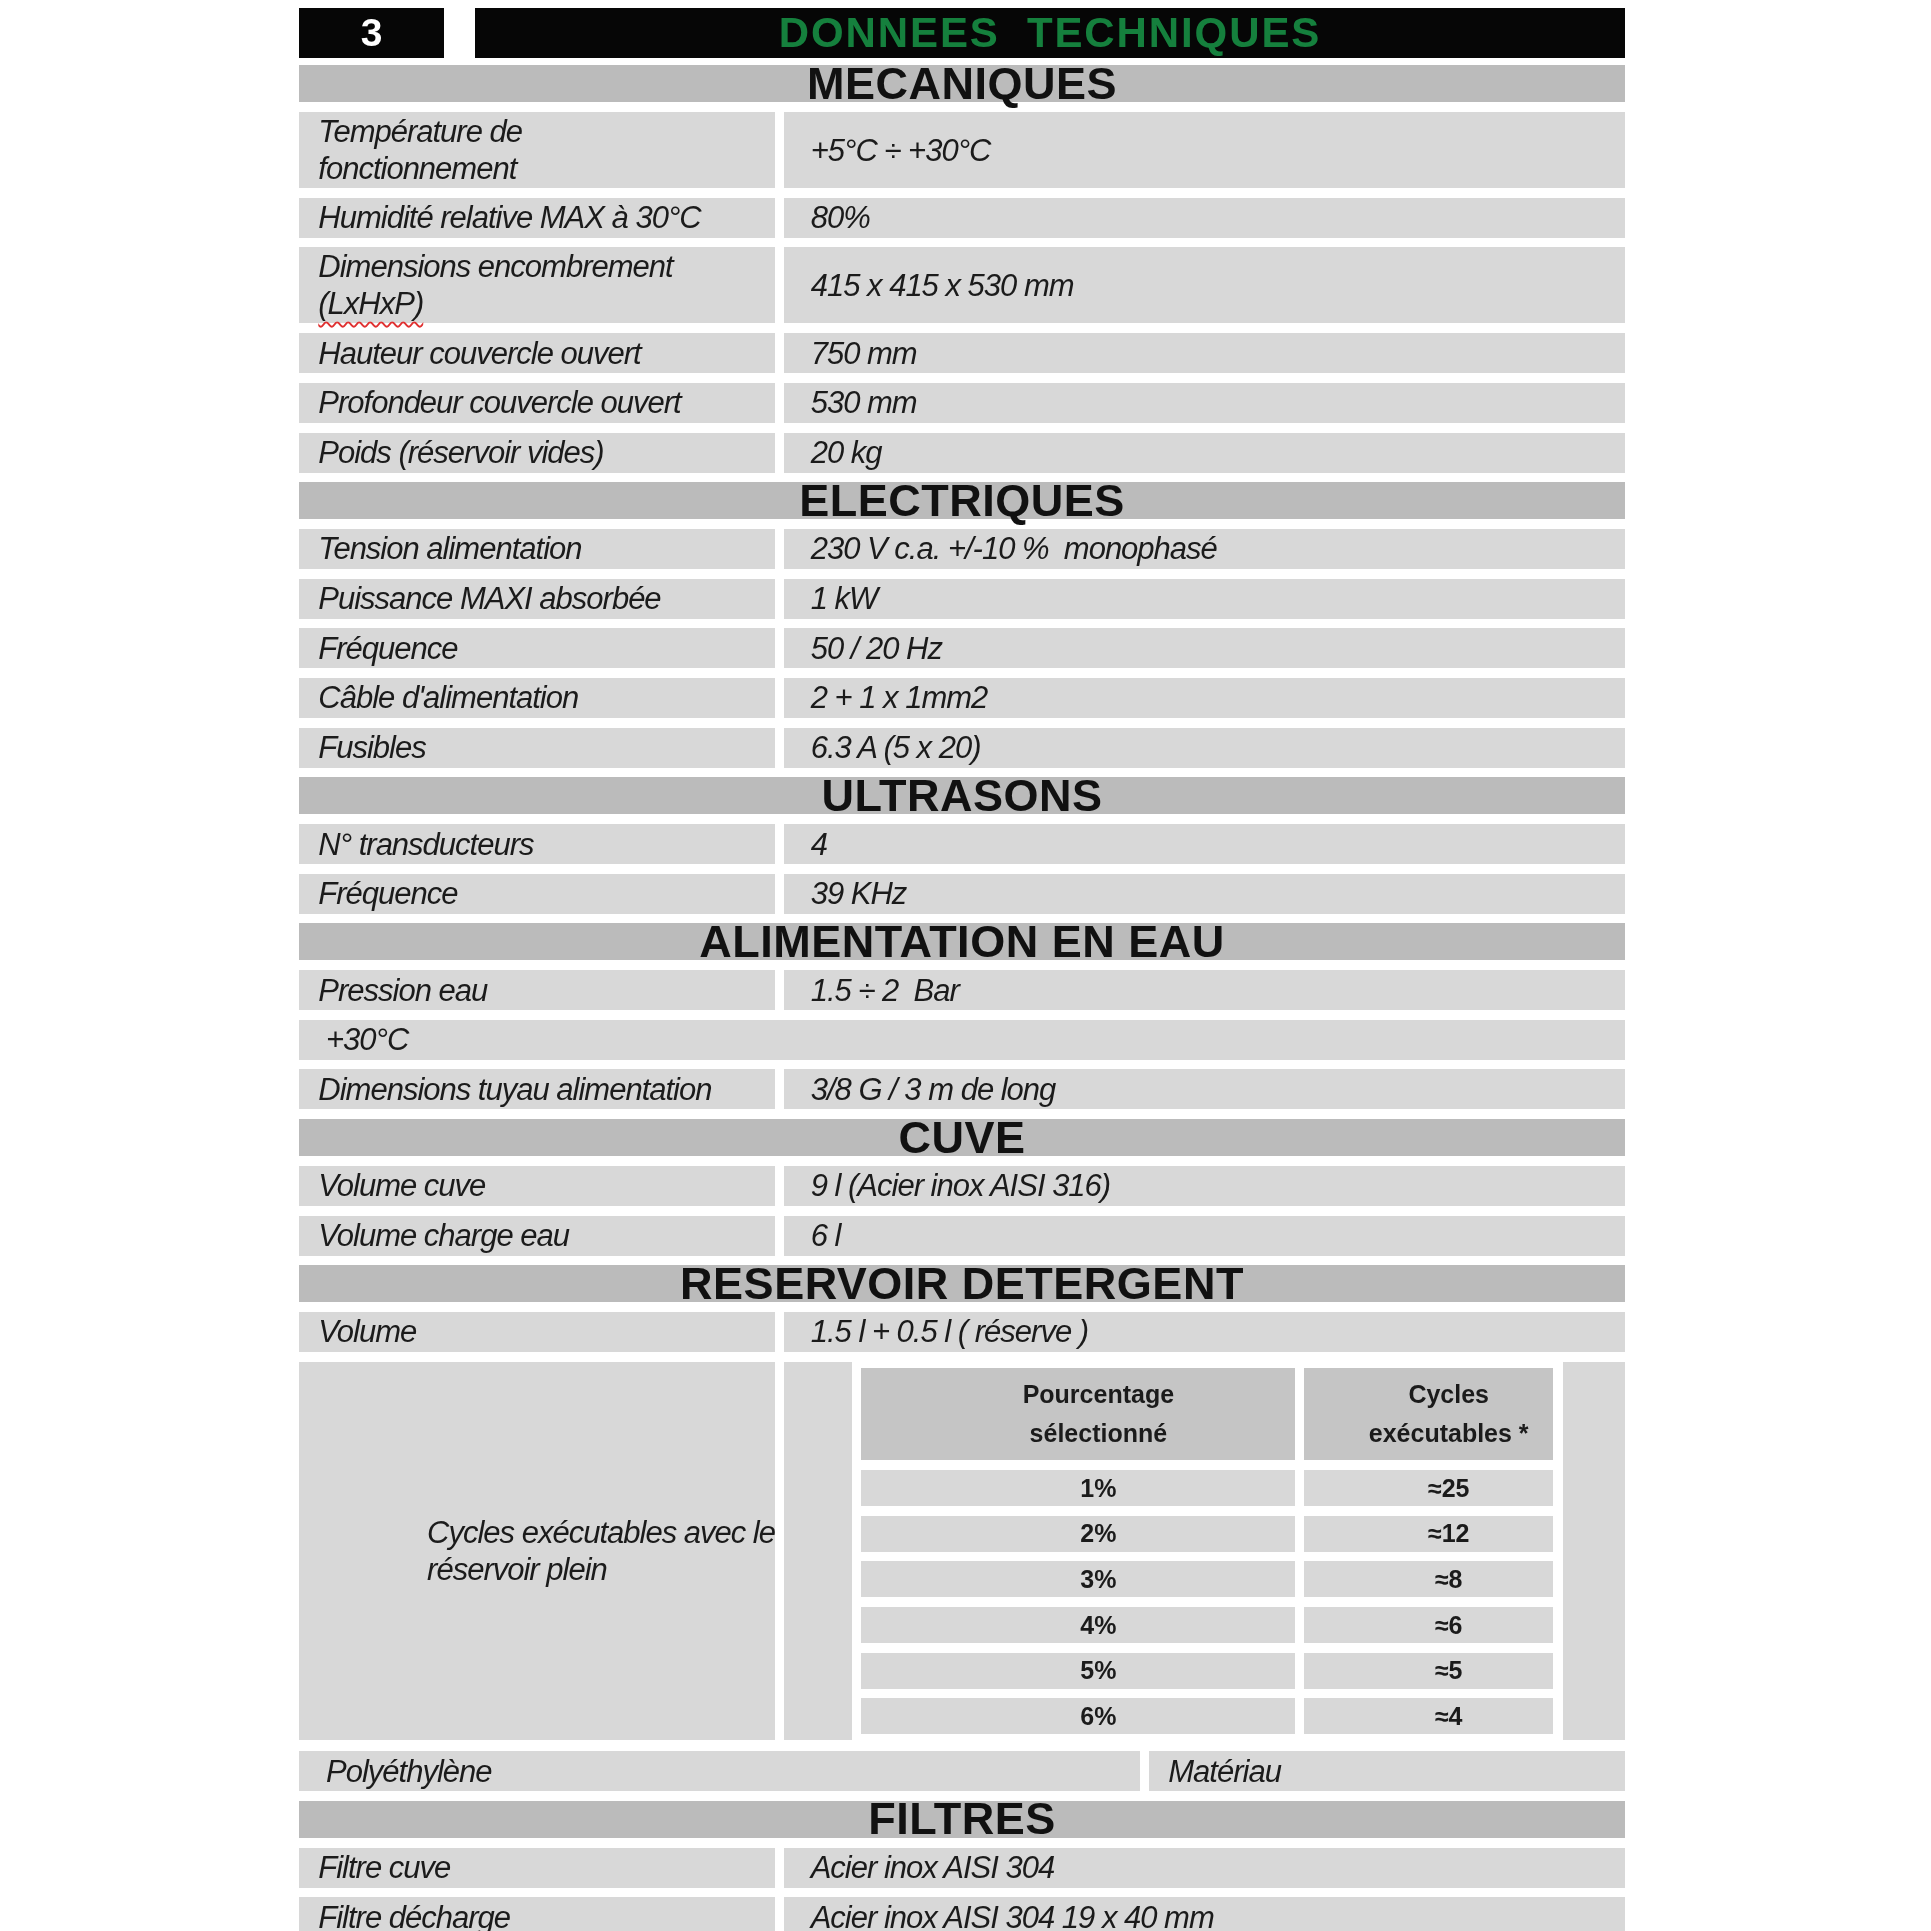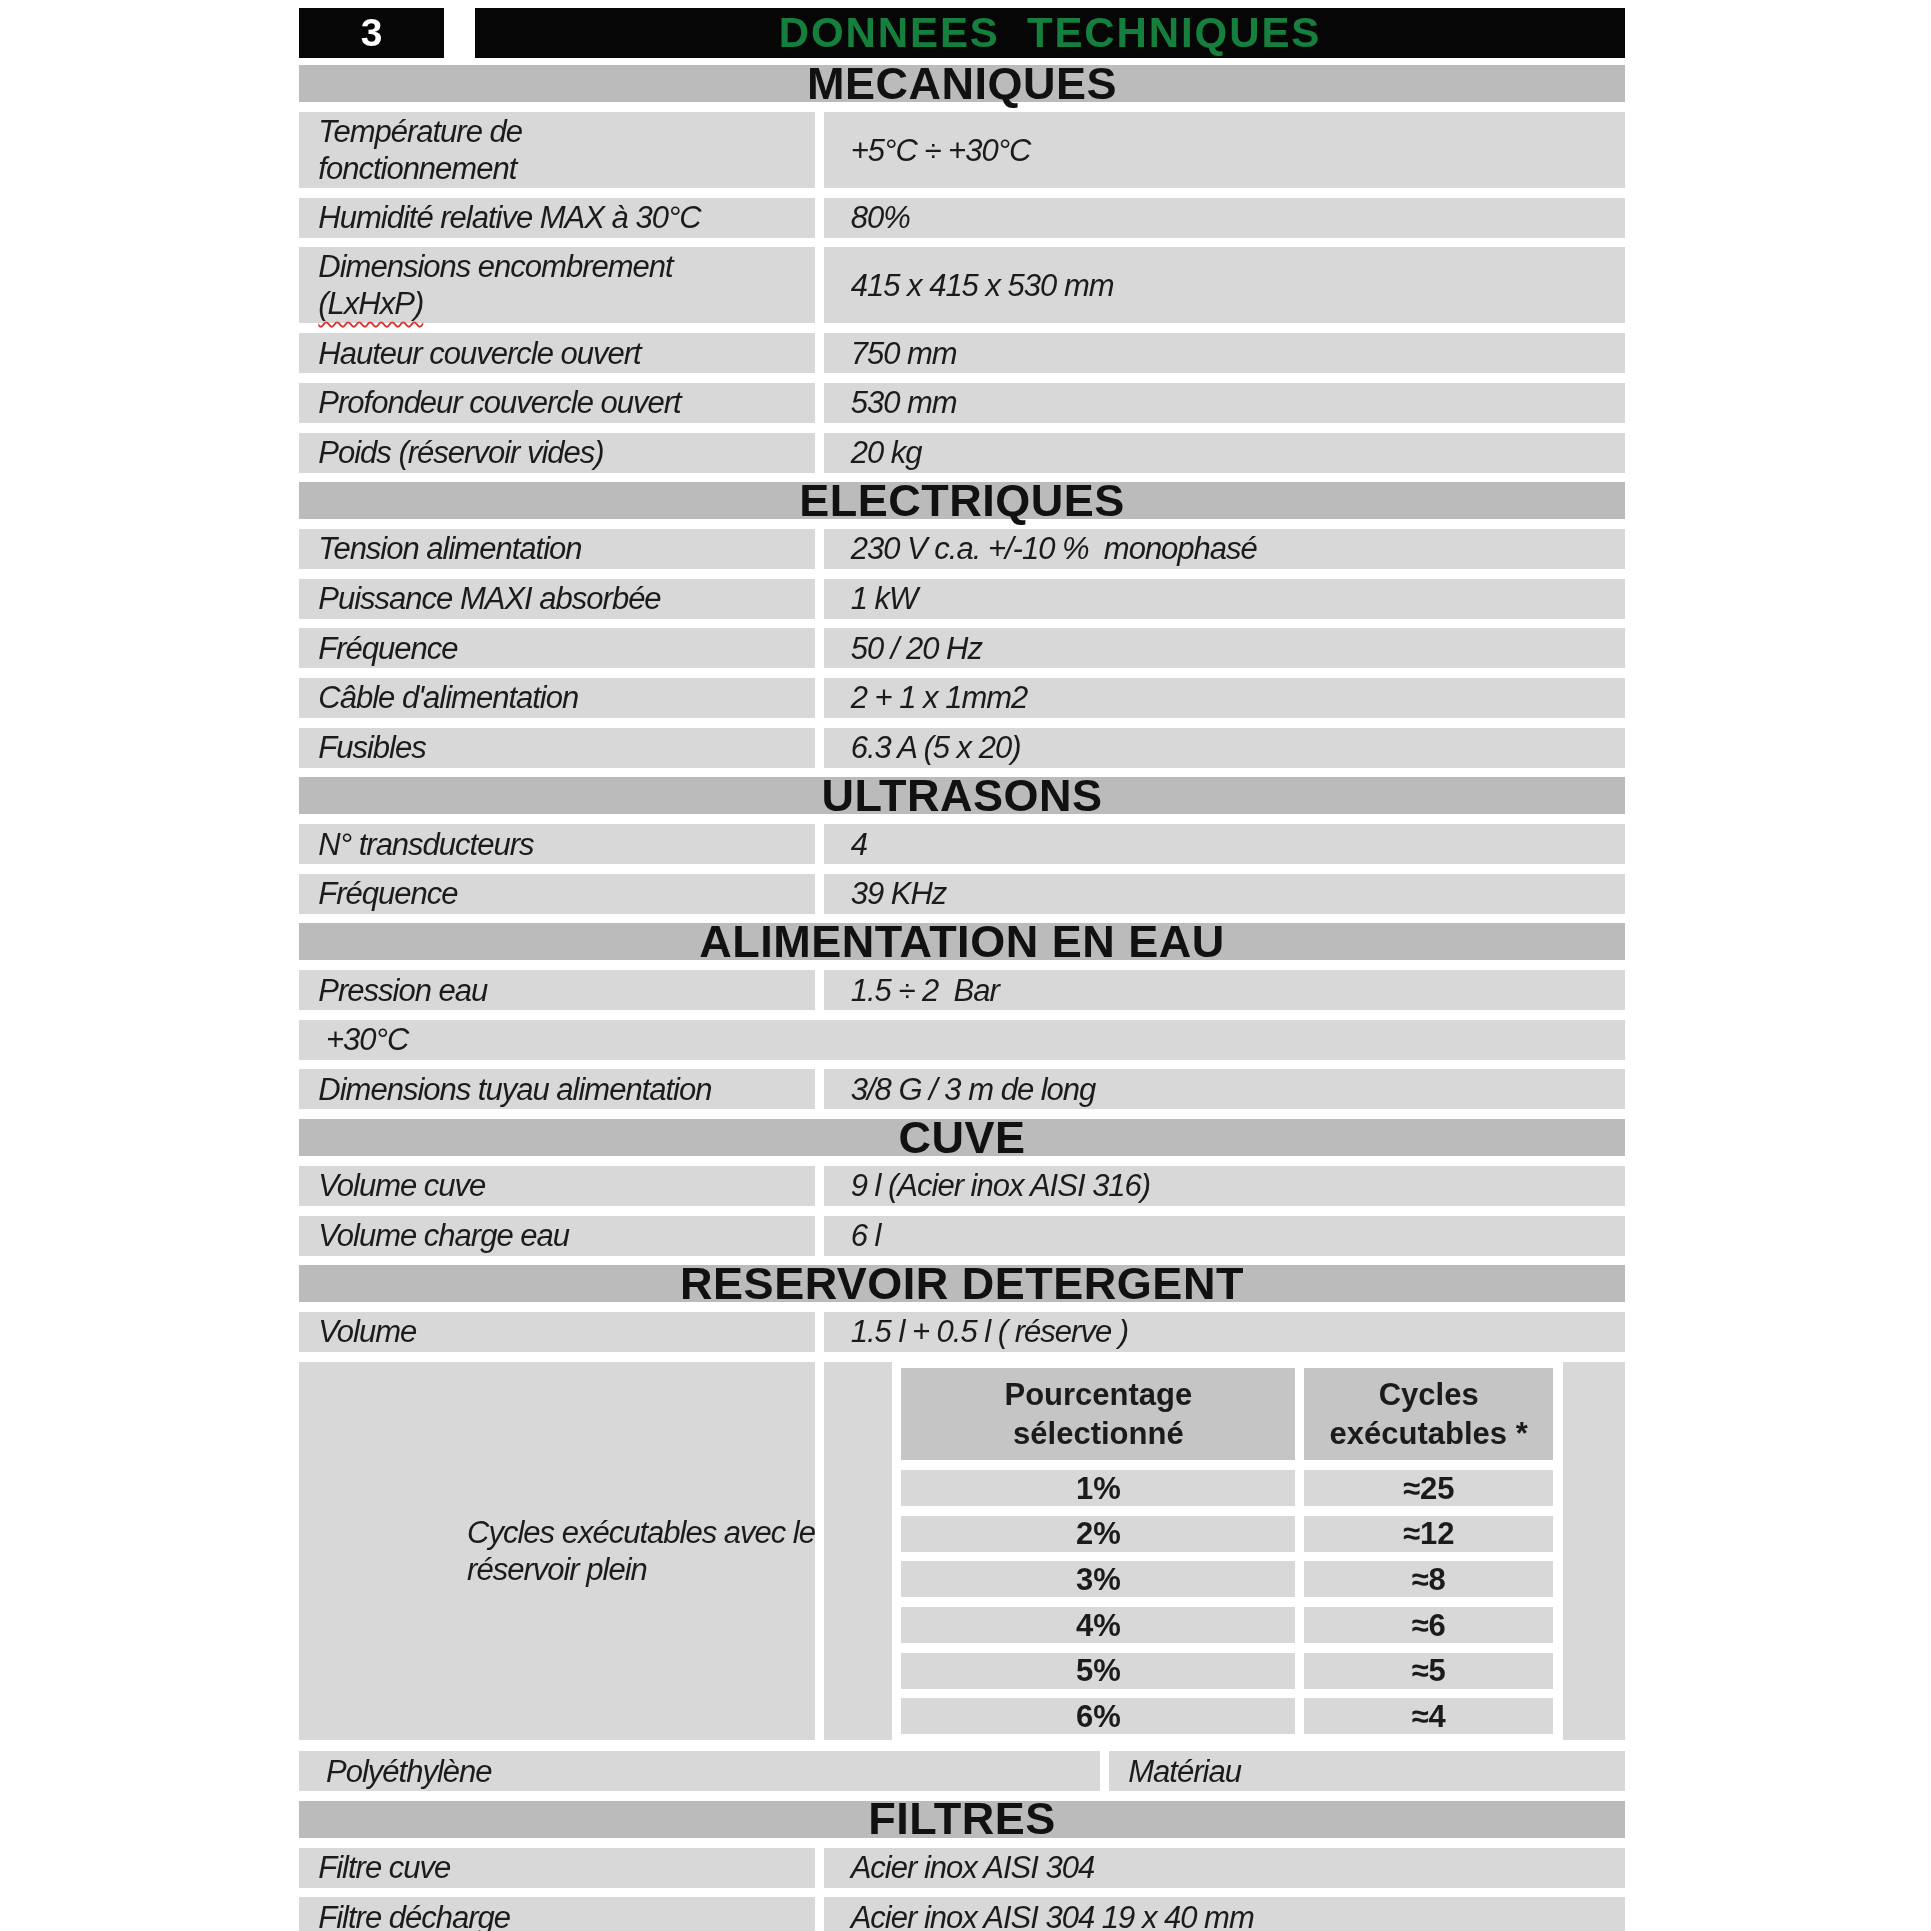--- a/index.html
+++ b/index.html
@@ -18,37 +18,37 @@
   .title-bar span{white-space:pre;}
 
   
   .band{height:37px;background:#bbbbbb;display:flex;align-items:center;justify-content:center;
         font-weight:bold;font-size:45px;color:#111;margin-bottom:9.7px;letter-spacing:0.5px;}
 
   
   .row{display:flex;gap:8.7px;margin-bottom:9.7px;}
   .cell{background:#d8d8d8;display:flex;align-items:center;font-style:italic;font-size:31px;
         letter-spacing:-1px;line-height:37px;}
-  .cell.label{width:516px;padding-left:19.3px;box-sizing:border-box;}
+  .cell.label{width:476px;padding-left:19.3px;box-sizing:border-box;}
   .cell.value{flex:1;padding-left:27px;box-sizing:border-box;white-space:pre;}
   .r  .cell{min-height:40px;}
   .r2 .cell{min-height:76px;}
   .sq{text-decoration:underline wavy #e03030;text-decoration-thickness:1.9px;text-underline-offset:6.8px;}
 
   
   .bigrow{display:flex;gap:8.7px;margin-bottom:11.6px;height:378px;}
   .bigrow .cell.label{height:100%;justify-content:flex-end;}
   .big-value{flex:1;display:flex;gap:9.7px;}
   .sliver{background:#d8d8d8;height:100%;}
   .sliver.left{width:68px;}
   .sliver.right{width:62px;}
   .nested{flex:1;display:flex;flex-direction:column;gap:9.7px;padding:6.8px 0;box-sizing:border-box;}
   .nrow{display:flex;gap:8.7px;}
   .ncell{display:flex;flex-direction:column;align-items:center;justify-content:center;
-         font-weight:bold;font-size:31px;line-height:39px;background:#d8d8d8;}
+         font-weight:bold;font-size:25px;line-height:39px;background:#d8d8d8;padding-left:40px;}
   .nc1{width:394px;}
   .nc2{flex:1;}
   .nhead .ncell{height:92px;background:#c5c5c5;}
   .ndata .ncell{height:36px;}
 </style>
 </head>
 <body>
 
 <div class="page">
   <div class="tbl">

